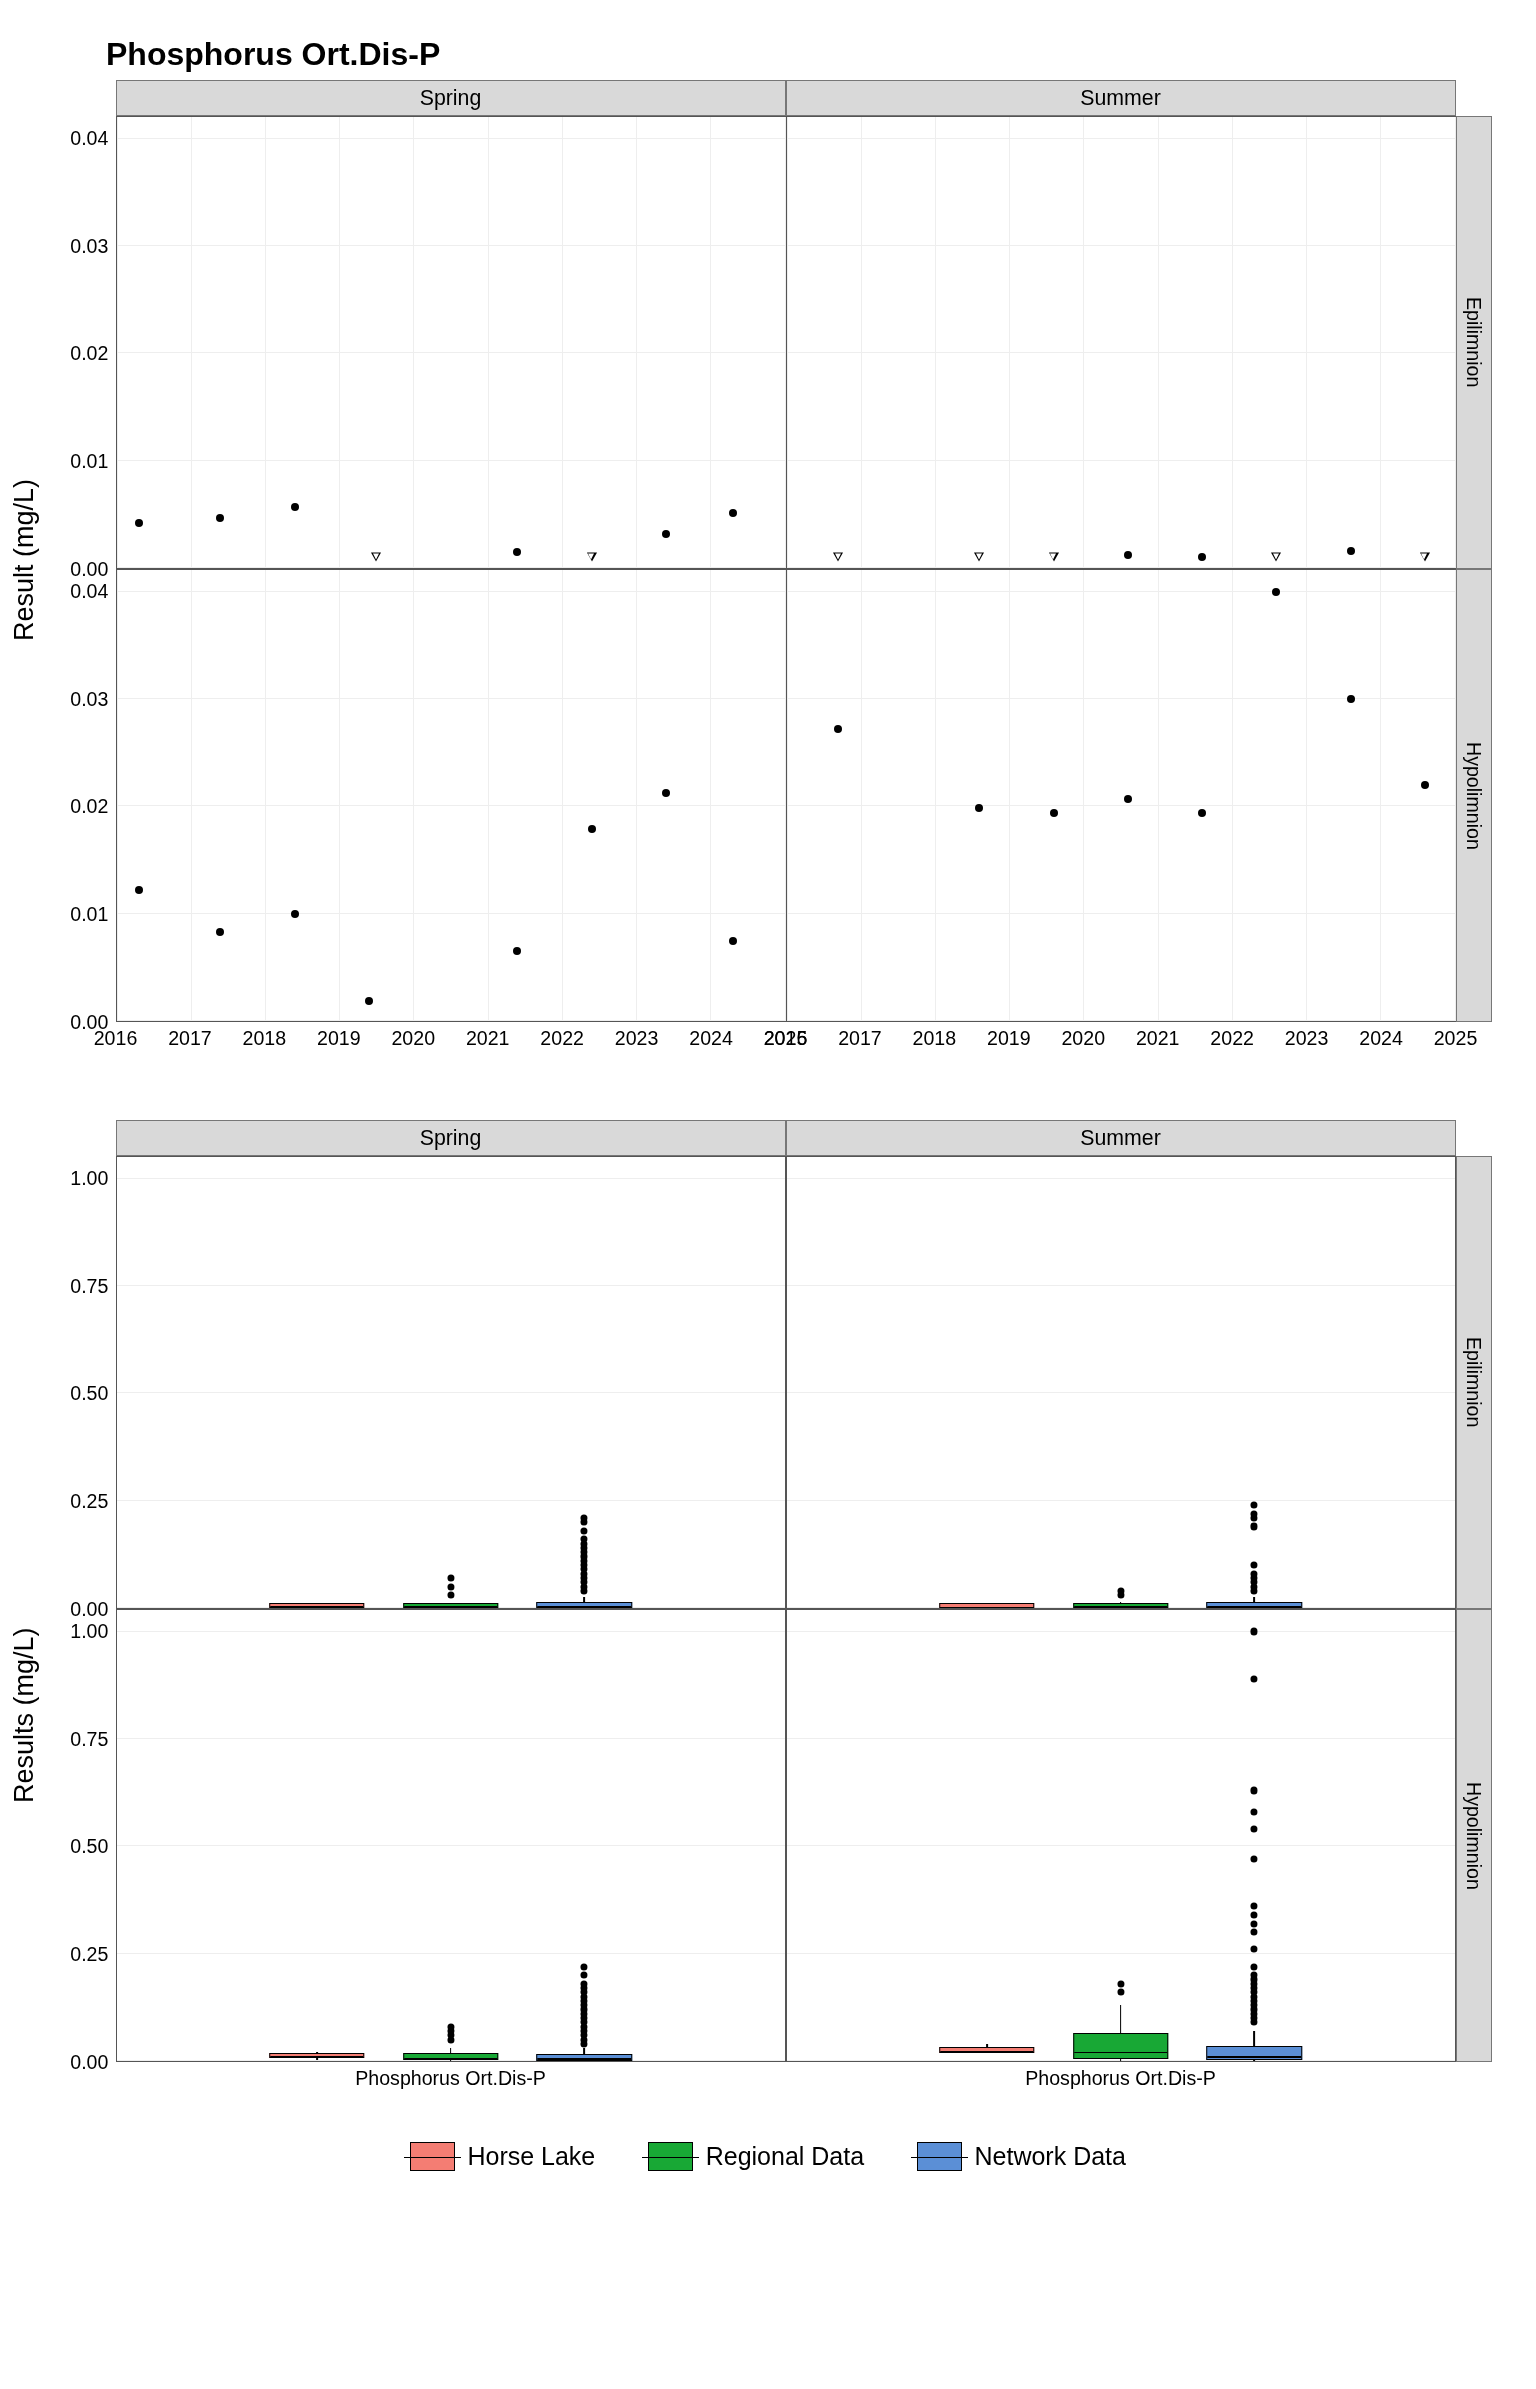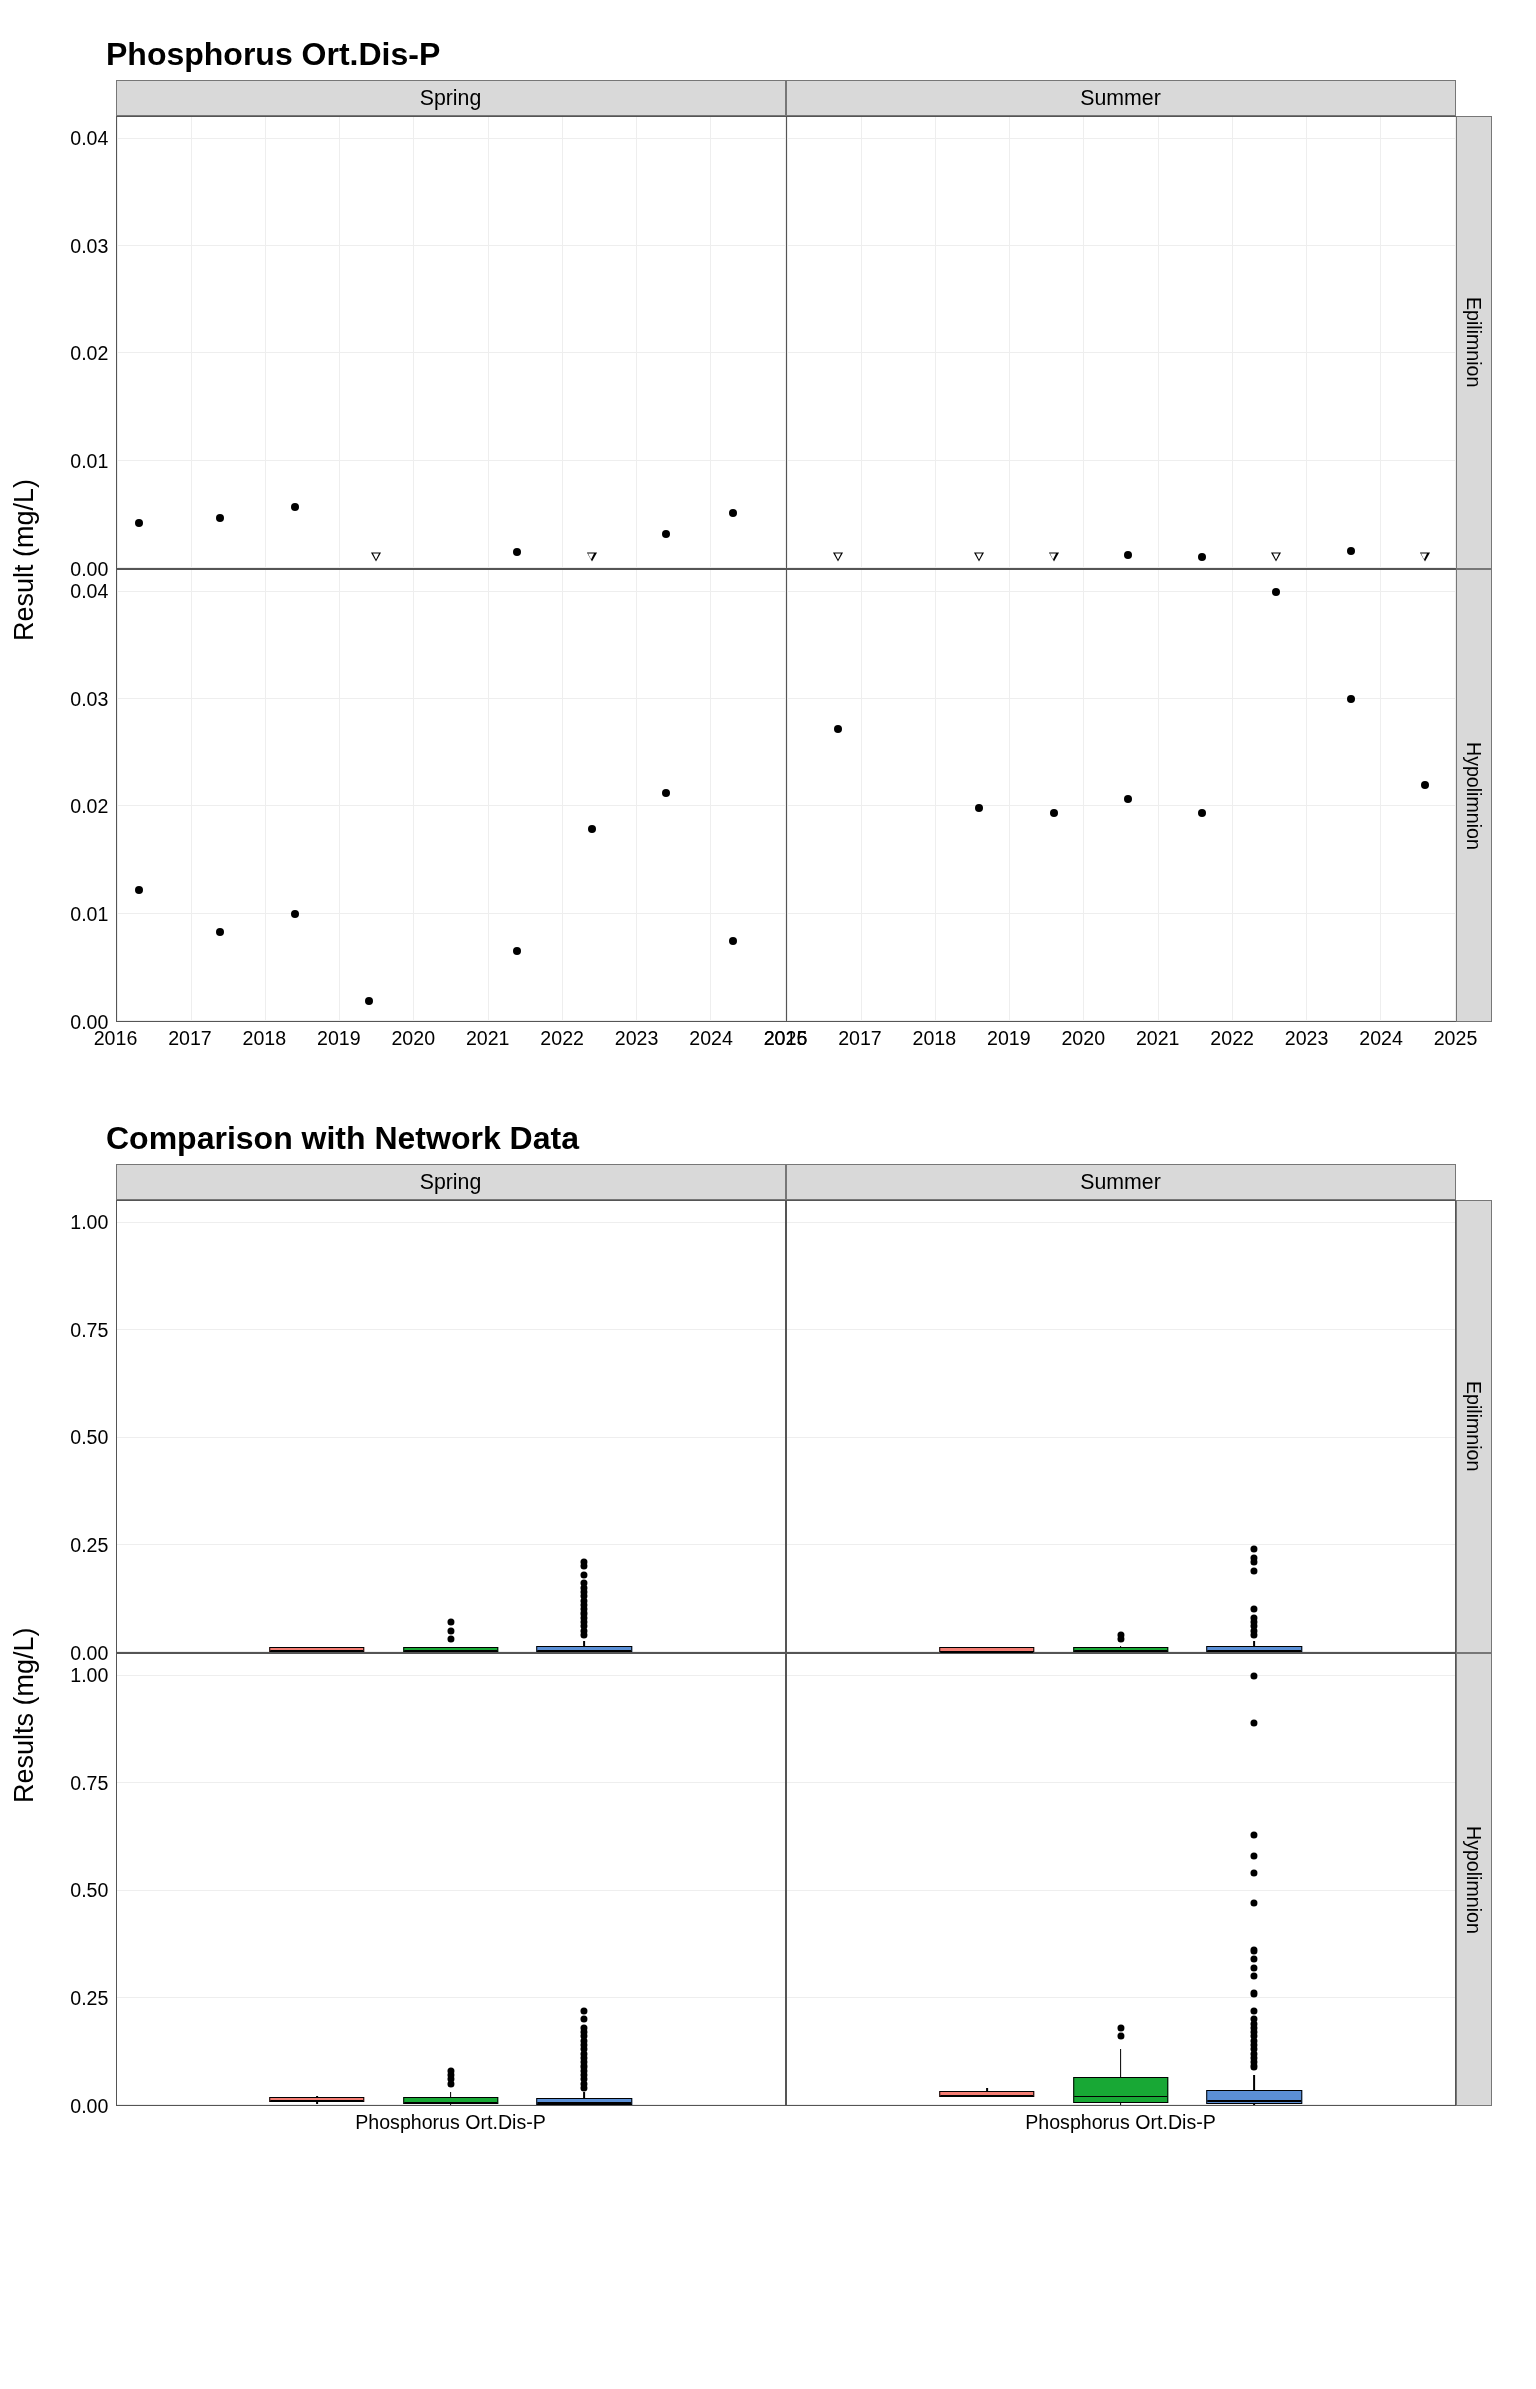--- a/index.html
+++ b/index.html
@@ -188,21 +188,20 @@
           <div class="xtick" style="left: 77.7778%;">2023</div>
           <div class="xtick" style="left: 88.8889%;">2024</div>
           <div class="xtick" style="left: 100%;">2025</div>
         </div>
    <div></div>
  </div>
  <div class="ylab" style="position:absolute;left:9px;top:338px;height:444px">Result (mg/L)</div>
 </div>
 
 <div class="sec2">
-<h2 class="sec-title">Comparison with Network Data</h2>
 <div class="plot-area">
  <div class="facet-grid" style="height:978px">
    <div></div>
    <div class="strip">Spring</div>
    <div class="strip">Summer</div>
    <div></div>
 
    <div class="yticks" id="yt2a">
             <div class="ytick" style="bottom: 0%;">0.00</div>
             <div class="ytick" style="bottom: 23.8095%;">0.25</div>
@@ -381,15 +380,29 @@
           </div>
    <div class="xticks" id="xt2b">
             <div class="xtick cat" style="left: 50%;">Phosphorus Ort.Dis-P</div>
           </div>
    <div></div>
  </div>
  <div class="ylab" style="position:absolute;left:9px;top:1493px;height:444px">Results (mg/L)</div>
 </div>
 </div>
 
-
+<div class="legend">
+  <div class="lg">
+        <div class="lbox" style="background:#f47d73"></div>
+        <span>Horse Lake</span>
+      </div>
+  <div class="lg">
+        <div class="lbox" style="background:#18a835"></div>
+        <span>Regional Data</span>
+      </div>
+  <div class="lg">
+        <div class="lbox" style="background:#5b8fd6"></div>
+        <span>Network Data</span>
+      </div>
 </div>
 
+</div>
+
 
 </body></html>

